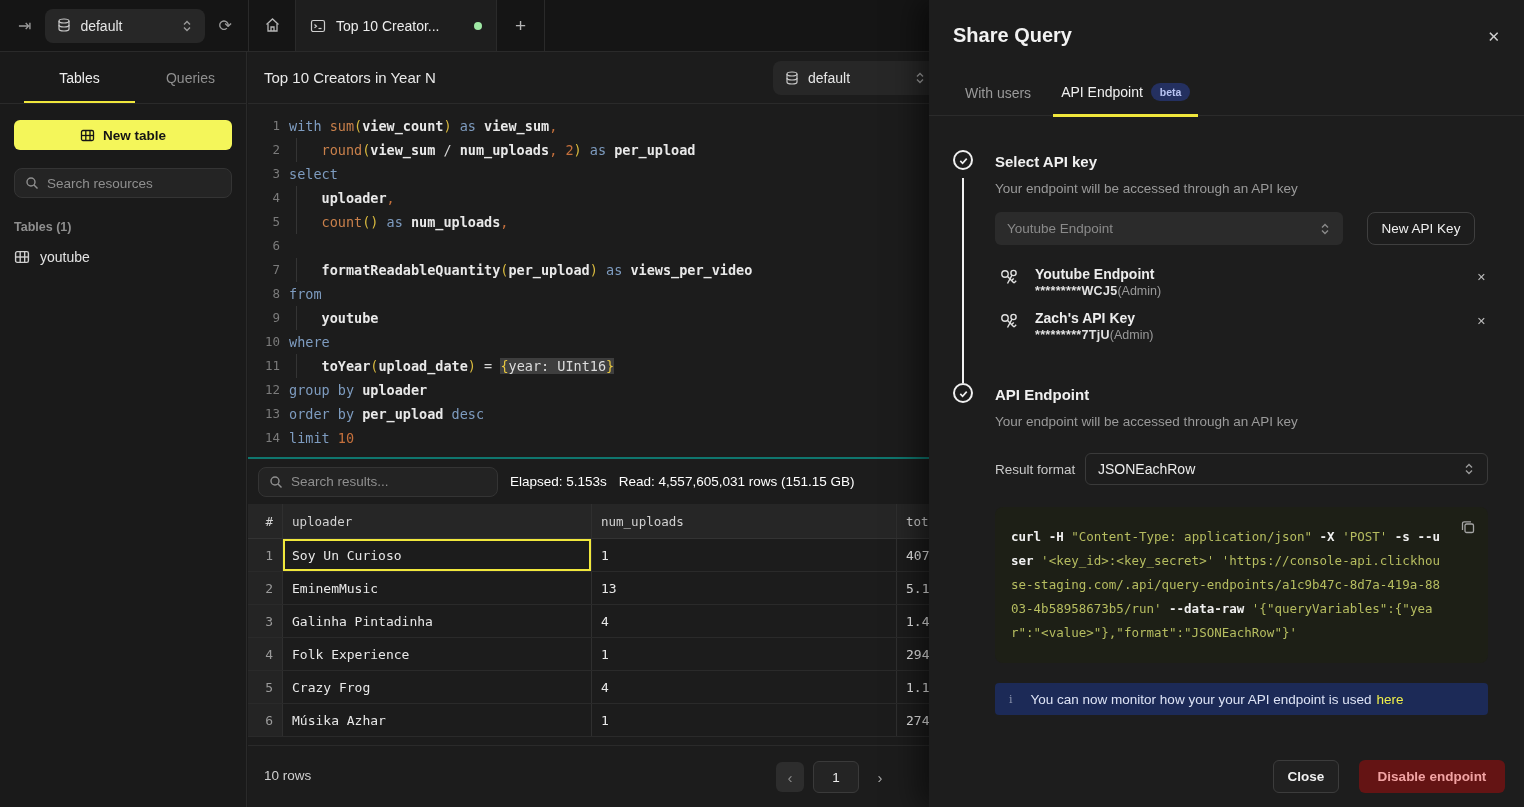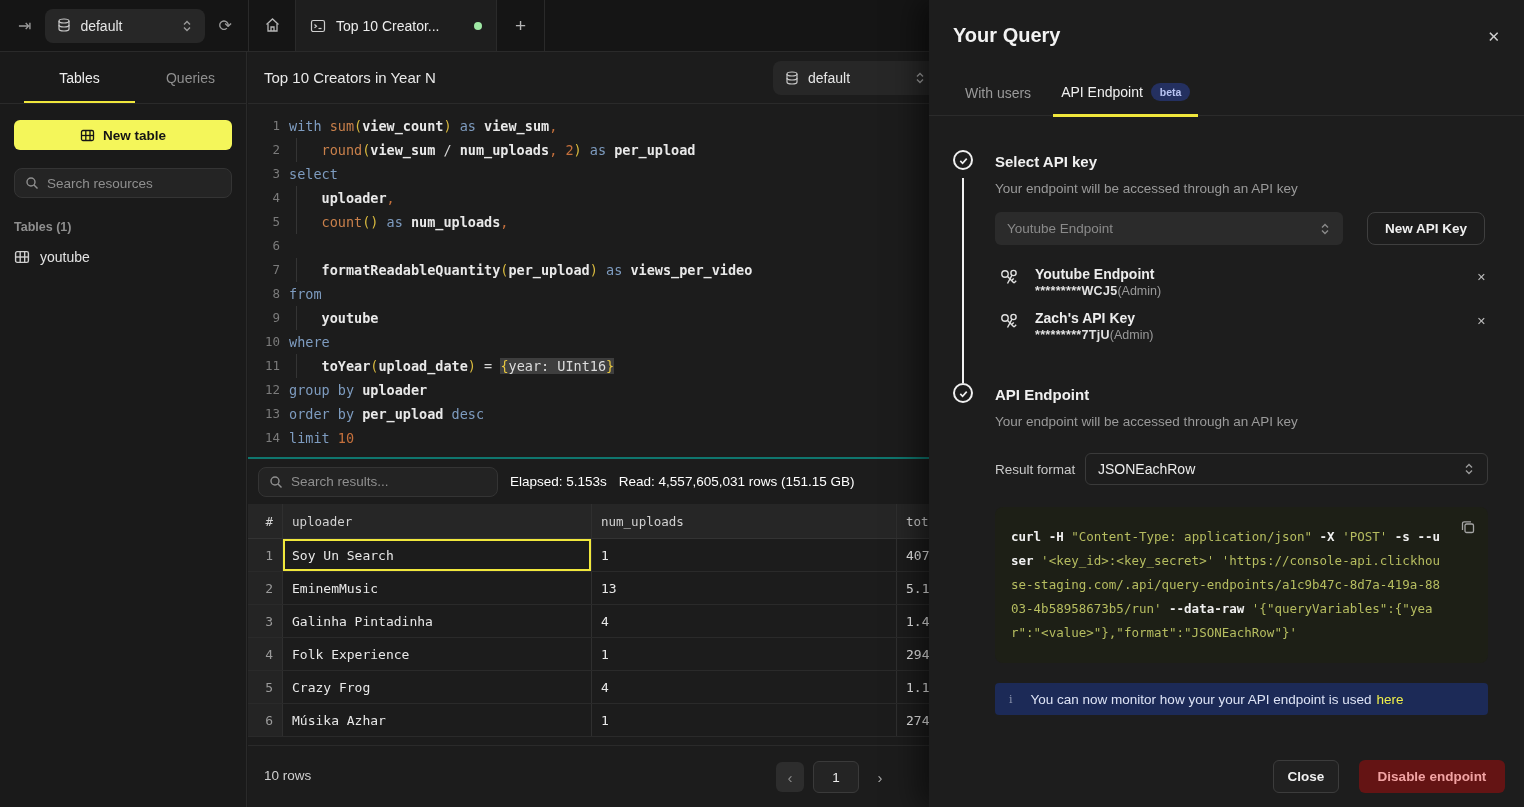--- a/index.html
+++ b/index.html
@@ -93,21 +93,21 @@
   .rail { width:66px; flex:none; position:relative; }
   .step-circle { position:absolute; left:24px; top:0; width:20px; height:20px; border:2px solid #f0f0f0; border-radius:50%; display:flex; align-items:center; justify-content:center; }
   .rail-line { position:absolute; left:33px; top:28px; bottom:-32px; width:2px; background:#f0f0f0; }
   .step-body { flex:1; }
   .step-title { color:#f0f0f0; font-size:15px; font-weight:bold; padding-top:3px; }
   .step-desc { color:#9a9a9a; font-size:13.5px; margin-top:11px; }
   .key-controls { display:flex; margin-top:16px; }
   .sel { height:33px; background:#2b2b2b; border-radius:6px; display:flex; align-items:center; padding:0 12px; }
   .sel-ghost { width:348px; color:#8a8a8a; font-size:13.5px; }
   .sel .chev { margin-left:auto; }
-  .new-key-btn { width:118px; height:33px; margin-left:24px; background:#1d1d1d; border:1px solid #3f3f3f; border-radius:8px; color:#f0f0f0; font-size:13.5px; font-weight:bold; display:flex; align-items:center; justify-content:center; cursor:pointer; }
+  .new-key-btn { width:108px; height:33px; margin-left:24px; background:#1d1d1d; border:1px solid #3f3f3f; border-radius:8px; color:#f0f0f0; font-size:13.5px; font-weight:normal; display:flex; align-items:center; justify-content:center; cursor:pointer; }
   .key-list { margin-top:18px; }
   .key-item { display:flex; align-items:flex-start; gap:14px; padding:3px 0 9px 2px; position:relative; }
   .key-texts { display:flex; flex-direction:column; gap:2px; }
   .key-name { color:#ededed; font-size:14px; font-weight:bold; }
   .key-sub { display:flex; align-items:baseline; }
   .key-masked { color:#e2e2e2; font-size:12.5px; font-weight:bold; letter-spacing:.3px; }
   .key-role { color:#9a9a9a; font-size:12.5px; }
   .key-remove { position:absolute; right:2px; top:8px; color:#bdbdbd; font-size:11px; cursor:pointer; }
 
   .step2 { margin-top:32px; }
@@ -317,21 +317,21 @@
   <div class="rtable">
     <div class="thead">
         <div class="cell c0">#</div>
         <div class="cell c1">uploader</div>
         <div class="cell c2">num_uploads</div>
         <div class="cell c3">tot</div>
       </div>
     <div>
         <div class="trow">
           <div class="cell c0">1</div>
-          <div class="cell c1 selected">Soy Un Search</div>
+          <div class="cell c1 selected">Soy Un Curioso</div>
           <div class="cell c2">1</div>
           <div class="cell c3">407</div>
         </div>
         <div class="trow">
           <div class="cell c0">2</div>
           <div class="cell c1">EminemMusic</div>
           <div class="cell c2">13</div>
           <div class="cell c3">5.1</div>
         </div>
         <div class="trow">
@@ -366,21 +366,21 @@
     <div class="pager">
       <div class="pg-prev">‹</div>
       <div class="pg-page">1</div>
       <div class="pg-next">›</div>
     </div>
   </div>
 </div>
 
 <div class="panel">
   <div class="panel-header">
-    <span class="panel-title">Your Query</span>
+    <span class="panel-title">Share Query</span>
     <span class="panel-close">✕</span>
   </div>
   <div class="panel-tabs">
     <div class="p-tab">
       <span>With users</span>
     </div>
     <div class="p-tab active">
       <span>API Endpoint</span>
       <span class="beta-badge">beta</span>
     </div>

